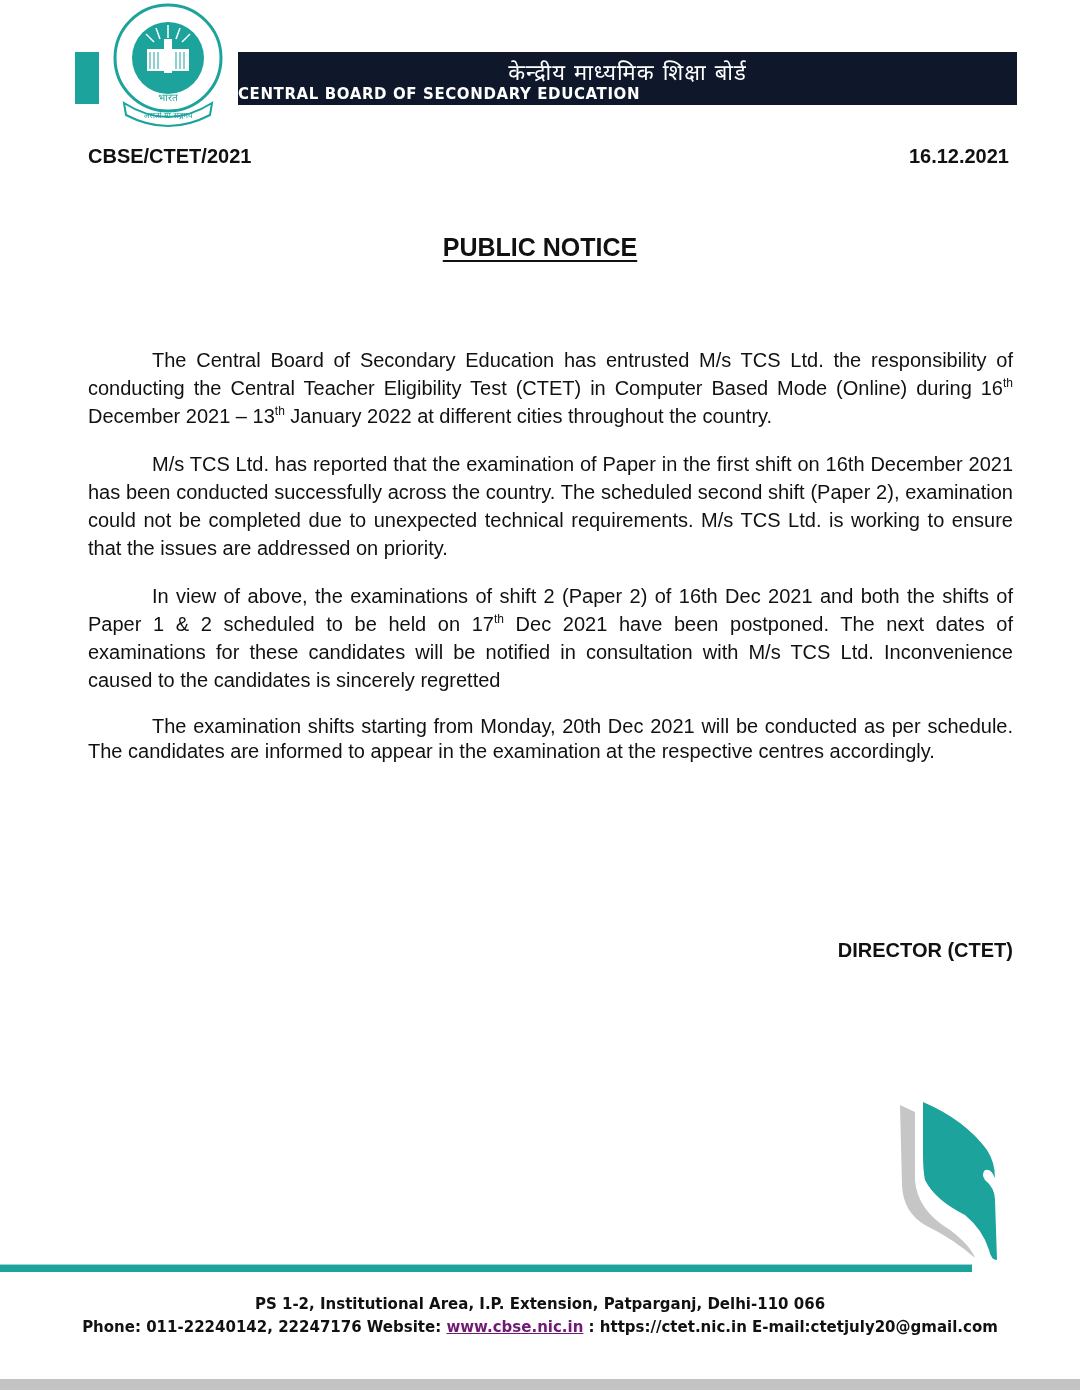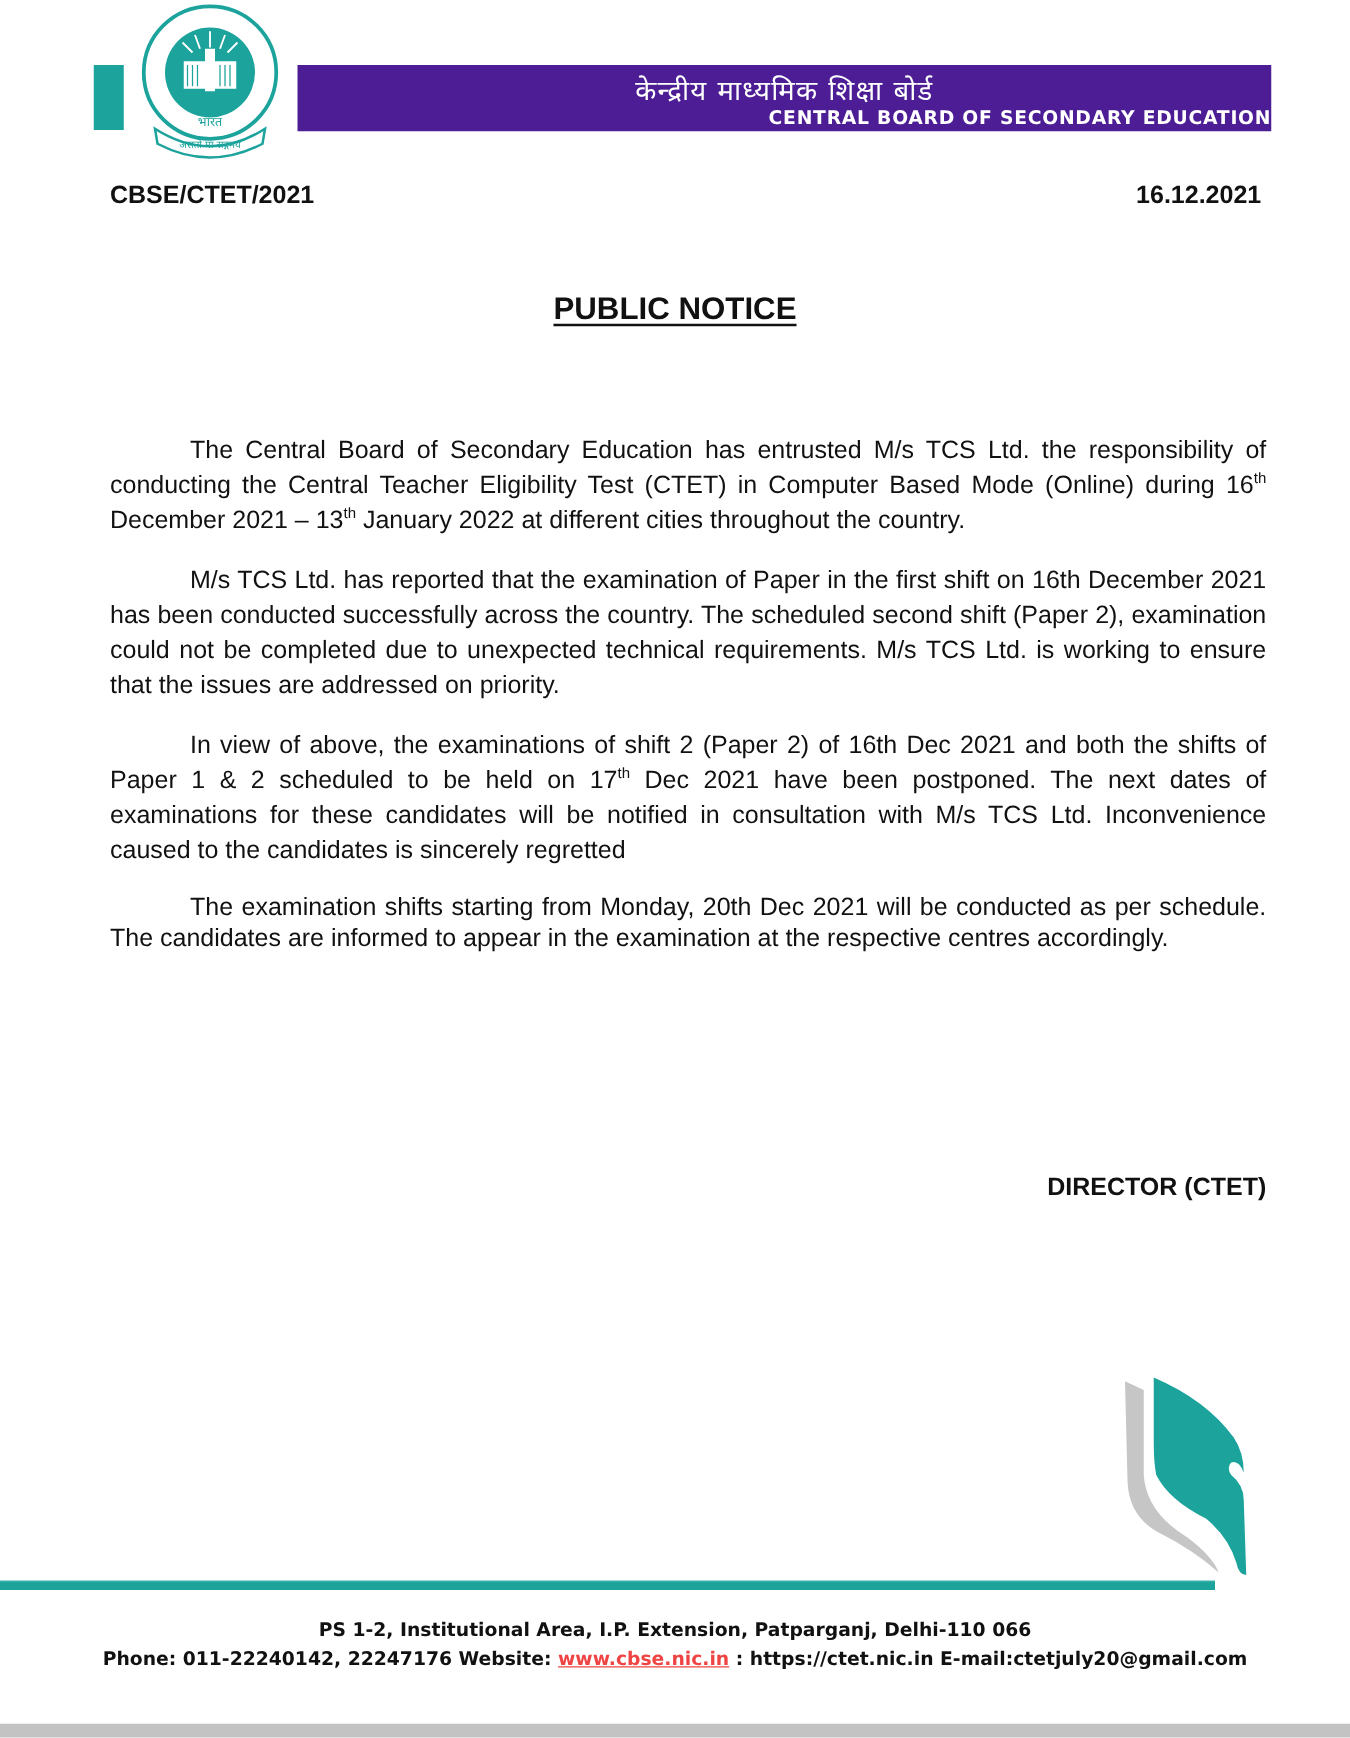--- a/index.html
+++ b/index.html
@@ -2,38 +2,38 @@
 <html><head>
 <meta charset="utf-8">
 <style>
   html, body { margin: 0; padding: 0; }
   body {
     width: 1080px; height: 1390px; position: relative; overflow: hidden;
     background: #ffffff; color: #111;
     font-family: "Liberation Sans", sans-serif;
   }
   .teal-left { position: absolute; left: 75px; top: 52px; width: 24px; height: 52px; background: #1ba39c; }
-  .teal-banner { position: absolute; left: 238px; top: 52px; width: 779px; height: 53px; background: #4c1d95; }
+  .teal-banner { position: absolute; left: 238px; top: 52px; width: 779px; height: 53px; background: #0f172a; }
   .banner-hindi { position: absolute; left: 0; right: 0; top: 4px; text-align: center; color: #fff; font-size: 22px; font-family: "DejaVu Sans", sans-serif; letter-spacing: 1px; }
-  .banner-eng { position: absolute; left: 0; right: 0; top: 33px; text-align: right; color: #fff; font-size: 15px; font-weight: bold; letter-spacing: 0.6px; font-family: "DejaVu Sans", sans-serif; margin-left: 45px; }
+  .banner-eng { position: absolute; left: 0; right: 0; top: 33px; text-align: left; color: #fff; font-size: 15px; font-weight: bold; letter-spacing: 0.6px; font-family: "DejaVu Sans", sans-serif; }
   .emblem { position: absolute; left: 106px; top: 3px; width: 125px; height: 125px; }
   .ref { position: absolute; left: 88px; top: 145px; font-weight: bold; font-size: 20px; }
   .date { position: absolute; right: 71px; top: 145px; font-weight: bold; font-size: 20px; }
   .title { position: absolute; left: 0; right: 0; top: 233px; text-align: center; font-weight: bold; font-size: 25px; }
   .title span { text-decoration: underline; text-underline-offset: 4px; }
   .body { position: absolute; left: 88px; width: 925px; top: 346px; font-size: 20px; line-height: 28px; }
   .body p { margin: 0 0 20px 0; text-align: justify; text-indent: 64px; }
   .body p.p4 { line-height: 25px; }
   sup { font-size: 12px; line-height: 0; margin-top: 40px; }
   .sign { position: absolute; right: 67px; top: 927px; font-weight: bold; font-size: 20px; margin-top: 12px; }
   .book { position: absolute; left: 895px; top: 1100px; width: 110px; height: 170px; }
   .footer-line { position: absolute; left: 0; top: 1264px; width: 972px; height: 7px; background: #1ba39c; border-top: 1px solid #9ad8d4; }
   .addr1 { position: absolute; left: 0; right: 0; top: 1295px; text-align: center; font-size: 15px; font-weight: bold; font-family: "DejaVu Sans", sans-serif; }
   .addr2 { position: absolute; left: 0; right: 0; top: 1318px; text-align: center; font-size: 15px; font-weight: bold; font-family: "DejaVu Sans", sans-serif; }
-  .addr2 a { color: #ef4444; text-decoration: underline; }
+  .addr2 a { color: #701a75; text-decoration: underline; }
   .bottom-bar { position: absolute; left: 0; top: 1379px; width: 1080px; height: 11px; background: #c3c3c3; }
 </style>
 </head>
 <body>
 
 <div class="teal-left"></div>
 
 <svg class="emblem" viewBox="0 0 125 125">
   <circle cx="62" cy="55" r="53" fill="#fff" stroke="#1ba39c" stroke-width="3"></circle>
   <circle cx="62" cy="55" r="36" fill="#1ba39c"></circle>

